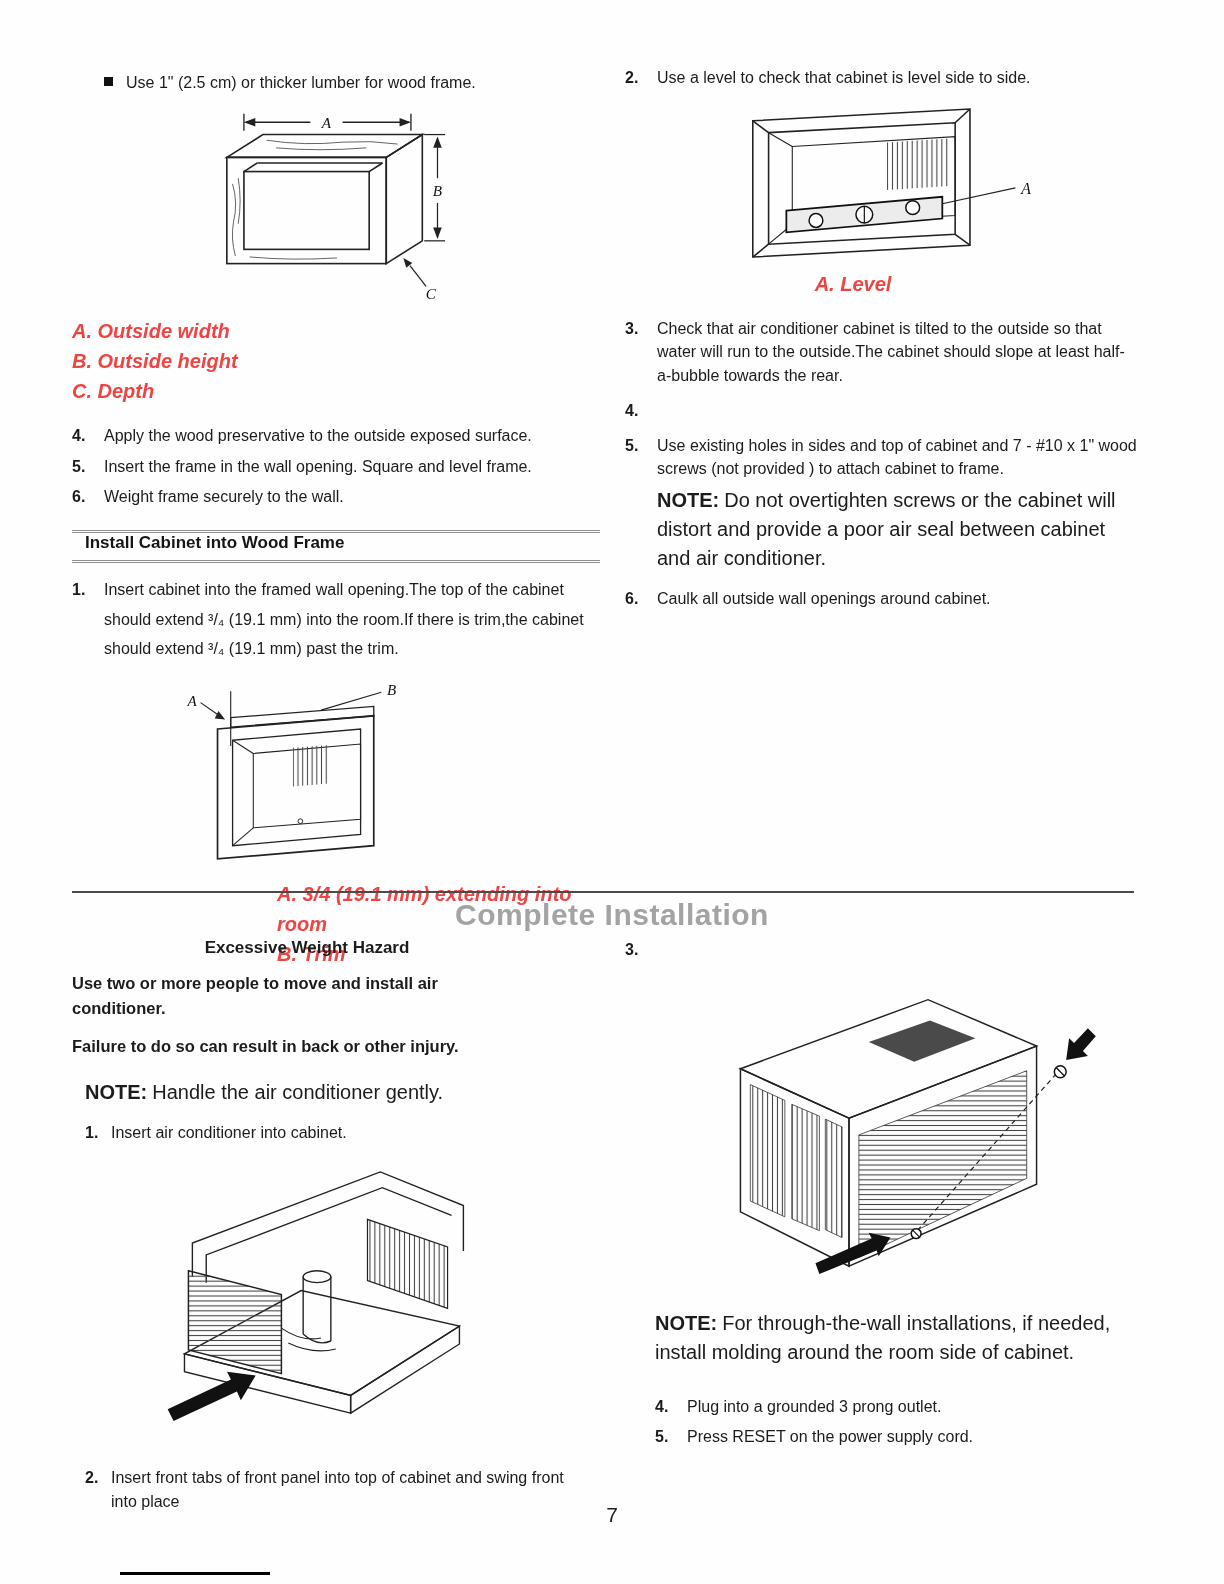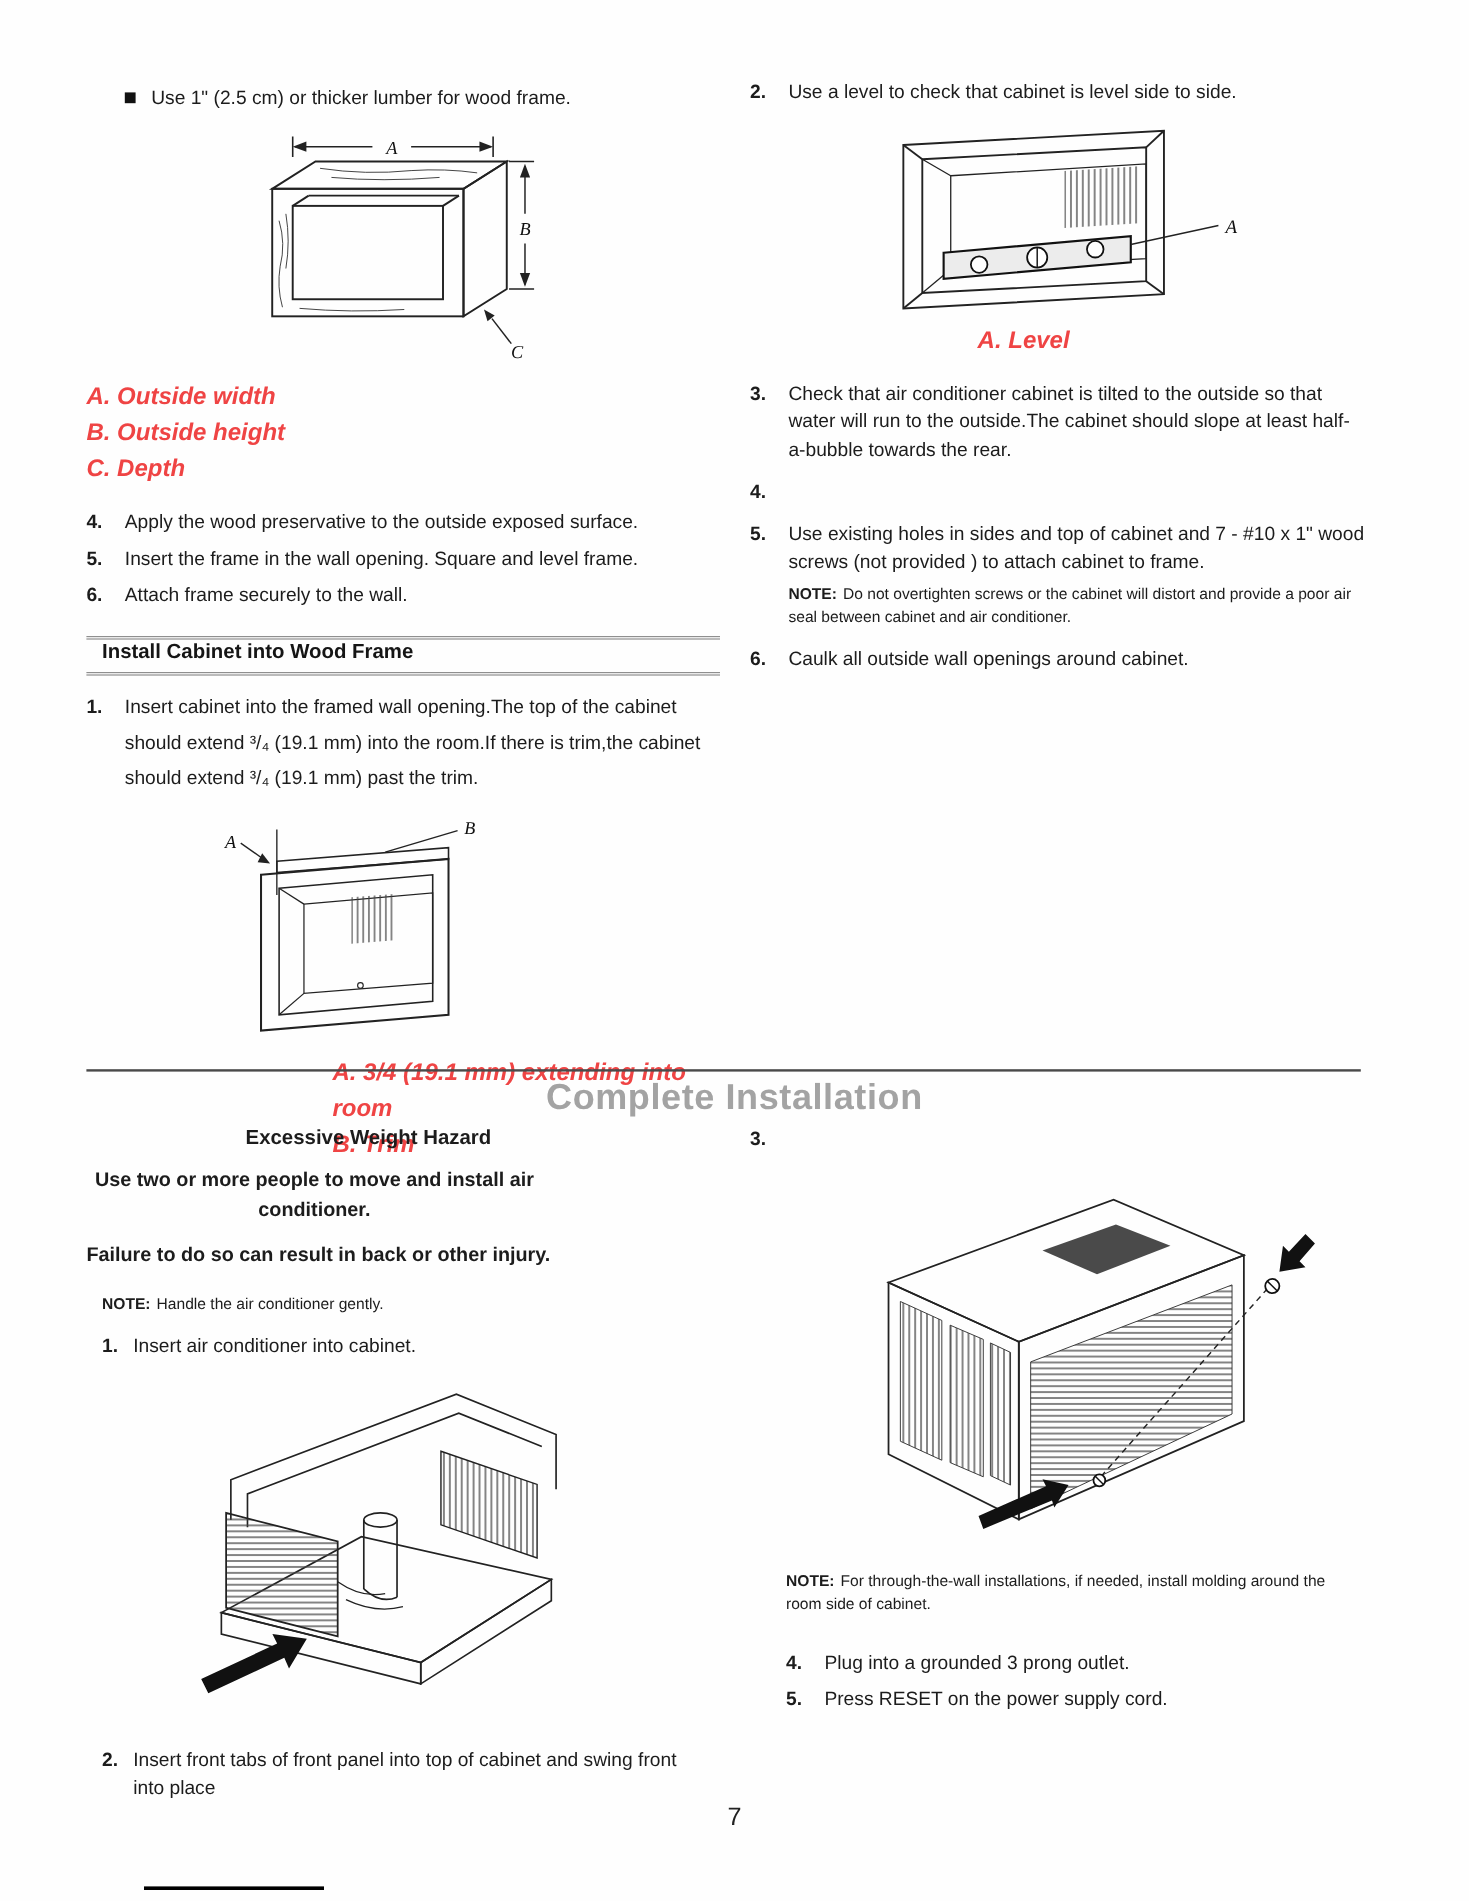--- a/index.html
+++ b/index.html
@@ -36,35 +36,35 @@
   .step .num.n-sm { flex-basis:26px; }
   .roomy { line-height:1.85; margin-top:12px; }
 
   .sec-head {
     margin-top:22px; padding:0 0 7px 13px;
     border-top:3px double #8f8f8f; border-bottom:3px double #8f8f8f;
     font-size:17px; font-weight:bold; color:#151515;
   }
 
   .mt18{margin-top:18px;} .mt12{margin-top:12px;} .mt14{margin-top:14px;}
-  .note { font-size:13px; line-height:1.45; }
+  .note { font-size:20px; line-height:1.45; }
   .note-label { font-weight:bold; padding-right:5px; }
   .note-tr { margin:6px 0 0 32px; }
   .note-bl { margin:20px 0 0 13px; }
   .note-br { margin:28px 0 0 30px; width:470px; }
 
   .divider { position:absolute; left:72px; top:891px; width:1062px; border-top:2px solid #4a4a4a; }
   .complete-title {
     position:absolute; left:0; top:898px; width:100%; text-align:center;
     font-size:30px; font-weight:bold; color:#a3a3a3; letter-spacing:.5px;
   }
 
   .hazard-title { width:470px; text-align:center; font-weight:bold; font-size:17px; }
   .bold-para { font-weight:bold; font-size:16.5px; line-height:1.5; margin-top:13px; }
-  .p1 { width:380px;text-align:center; } .p2 { width:500px; }
+  .p1 { width:380px; } .p2 { width:500px; }
   .s1 { margin:14px 0 0 13px; }
   .s2 { margin:34px 0 0 13px; width:505px; }
   .ind { margin-left:30px; }
   .step4-br { margin-top:28px; } .step5-br { margin-top:7px; }
 
   .page-number { position:absolute; left:0; top:1503px; width:100%; text-align:center; font-size:21px; color:#222; }
   .footer-mark { position:absolute; left:120px; top:1572px; width:150px; border-top:3px solid #000; }
 
   .dlabel { font-family:"Liberation Serif", serif; font-style:italic; font-size:16px; fill:#111; }
 </style>
@@ -143,21 +143,21 @@
       <div class="step">
         <span class="num">4.</span>
         <span class="txt">Apply the wood preservative to the outside exposed surface.</span>
       </div>
       <div class="step">
         <span class="num">5.</span>
         <span class="txt">Insert the frame in the wall opening. Square and level frame.</span>
       </div>
       <div class="step">
         <span class="num">6.</span>
-        <span class="txt">Attach frame securely to the wall.</span>
+        <span class="txt">Weight frame securely to the wall.</span>
       </div>
     </div>
 
     <h3 class="sec-head">Install Cabinet into Wood Frame</h3>
 
     <div class="step roomy">
       <span class="num">1.</span>
       <span class="txt">Insert cabinet into the framed wall opening.The top of the cabinet should extend ³/₄ (19.1 mm) into the room.If there is trim,the cabinet should extend ³/₄ (19.1 mm) past the trim.</span>
     </div>
 

